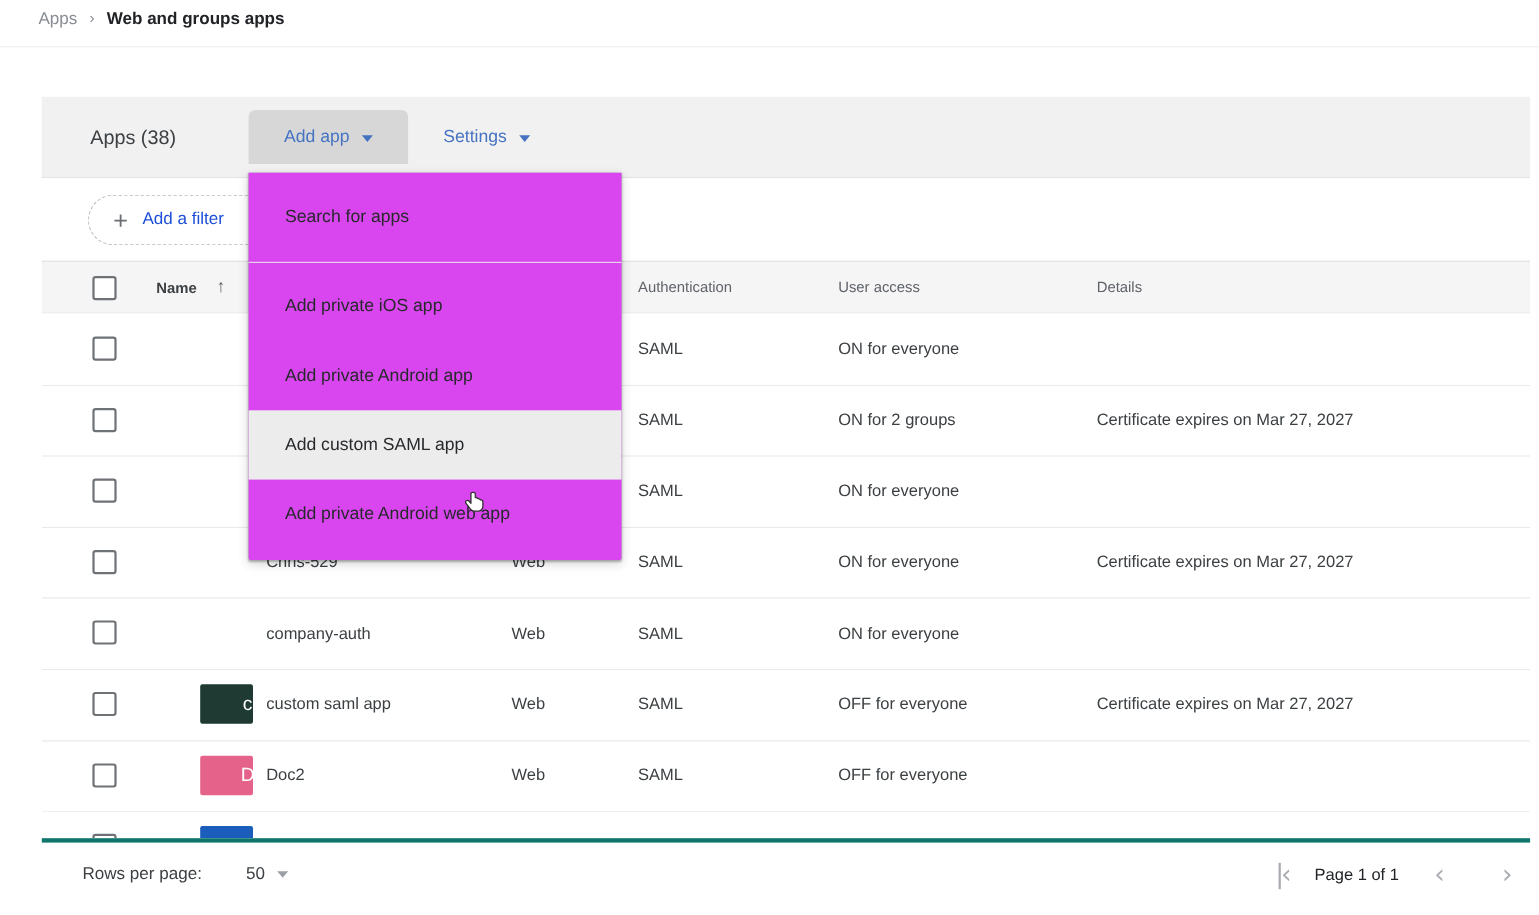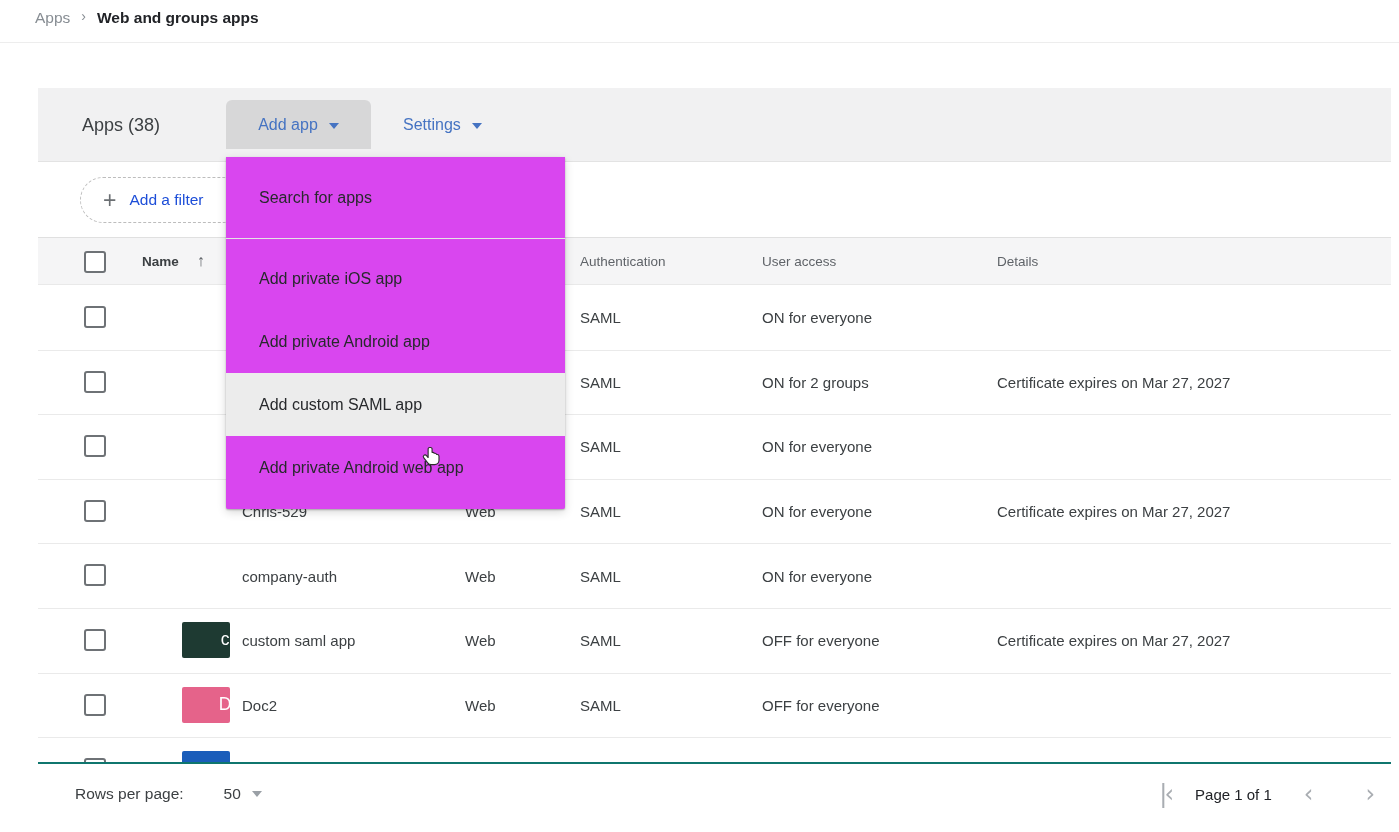--- a/index.html
+++ b/index.html
@@ -56,21 +56,21 @@
   .row + .row { box-shadow: inset 0 1px 0 #eaeaea; }
   .row .checkbox { top:21px; }
   .avatar { position:absolute; left:144px; top:13px; width:38px; height:38px; display:flex;
     align-items:center; justify-content:center; border-radius:2px;padding-left:48px; }
   .letter-avatar { color:#fff; font-size:17.5px; width:36px; height:36px; top:14px; }
   .row .cell { position:absolute; top:50%; transform:translateY(-50%); font-size:15px; color:#3c4043; white-space:nowrap; }
   .c-name { left:204px; } .c-platform { left:427px; } .c-auth { left:542px; }
   .c-access { left:724px; } .c-details { left:959px; }
 
   
-  .tfoot { position:absolute; top:674px; left:0; right:0; height:62px; background:#fff; border-top:2px solid #0f766e; }
+  .tfoot { position:absolute; top:674px; left:0; right:0; height:62px; background:#fff; border-top:4px solid #0f766e; }
   .rows-per-page { position:absolute; left:37px; top:50%; transform:translateY(-50%); display:flex; align-items:center; font-size:15.5px; color:#3c4043; }
   .rpp-value { margin-left:40px; }
   .rpp-caret { margin-left:11px; width:0; height:0; border-left:5px solid transparent; border-right:5px solid transparent;
     border-top:6px solid #9aa0a6; cursor:pointer; }
   .pager { position:absolute; right:16px; top:50%; transform:translateY(-50%); display:flex; align-items:center; }
   .pg-icon { color:#a9adb2; font-size:24px; line-height:1; cursor:pointer; font-family:"DejaVu Sans",sans-serif; }
   .pg-first { letter-spacing:-3px; margin-right:24px; }
   .pg-label { font-size:15px; color:#212327; margin-right:32px; }
   .pg-prev { margin-right:52px; }
 

